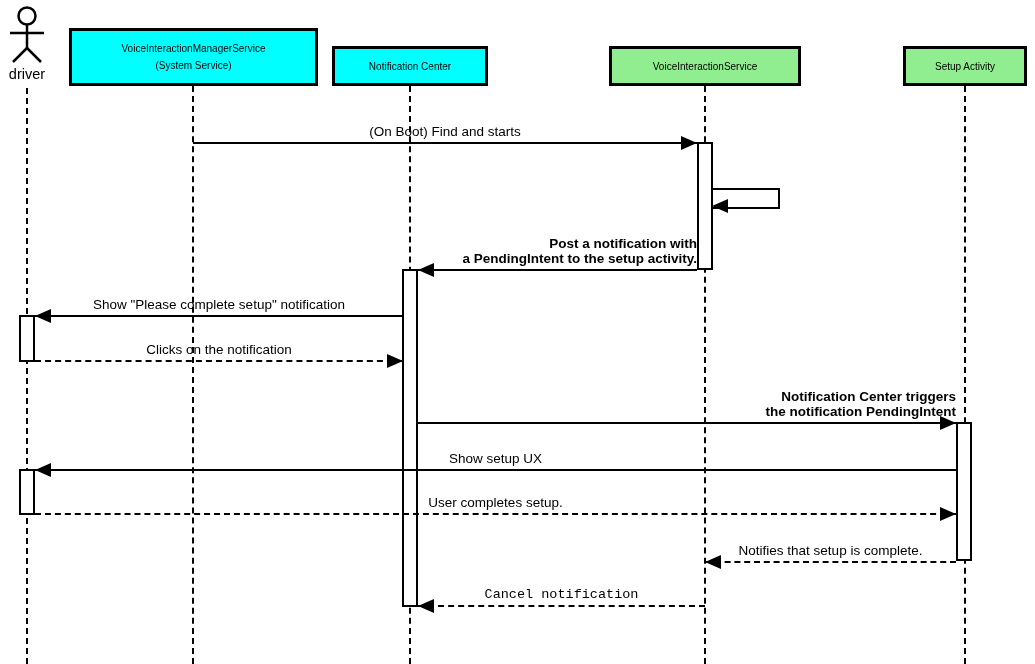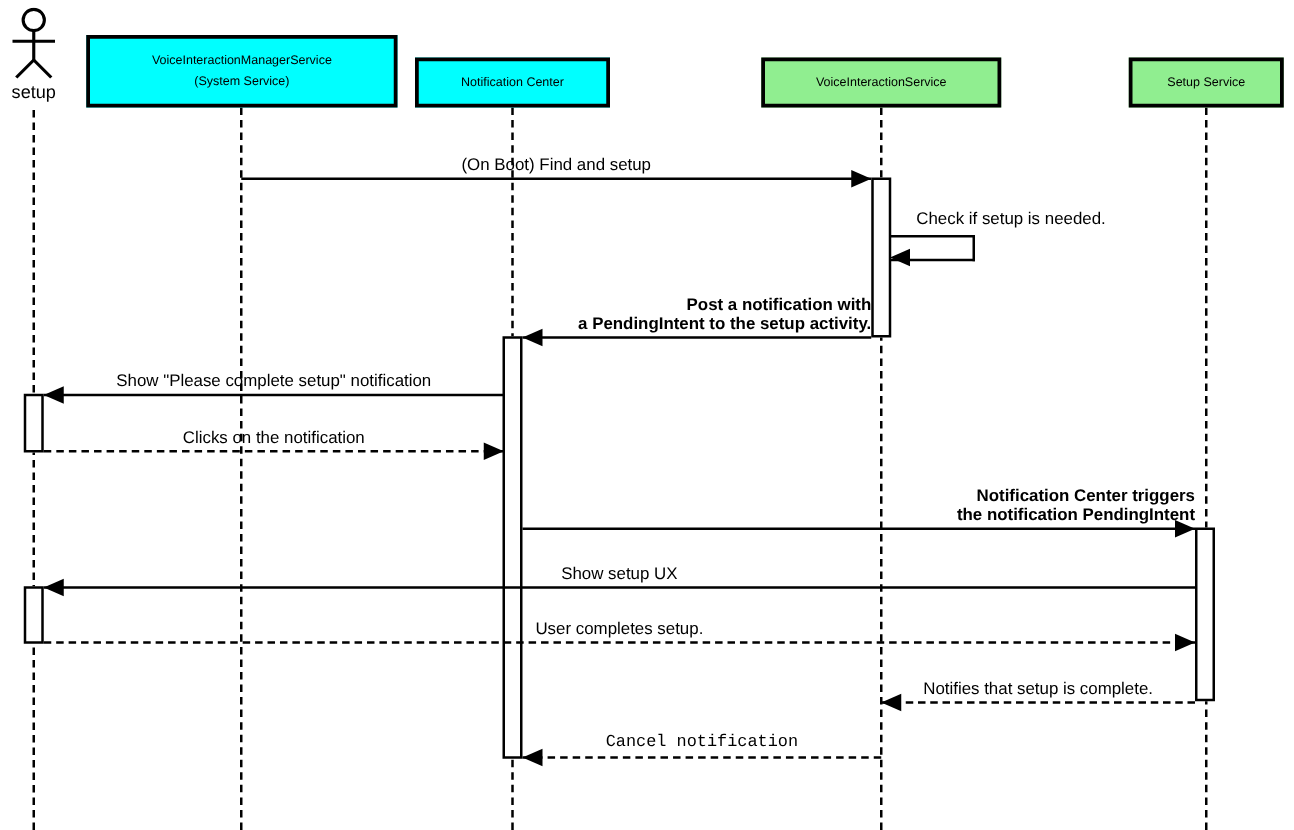--- a/index.html
+++ b/index.html
@@ -107,47 +107,46 @@
 
 <div id="stage">
 
   <svg class="actor-figure" width="36" height="58" viewBox="0 0 36 58">
     <circle cx="18" cy="10" r="8.5" fill="none" stroke="#000" stroke-width="2.5"></circle>
     <line x1="18" y1="19" x2="18" y2="42" stroke="#000" stroke-width="2.5"></line>
     <line x1="1" y1="27" x2="35" y2="27" stroke="#000" stroke-width="2.5"></line>
     <line x1="18" y1="42" x2="4" y2="56" stroke="#000" stroke-width="2.5"></line>
     <line x1="18" y1="42" x2="32" y2="56" stroke="#000" stroke-width="2.5"></line>
   </svg>
-  <div class="actor-label">setup</div>
+  <div class="actor-label">driver</div>
 
   <div class="lifeline" style="left:26px; top:88px; height:576px;"></div>
   <div class="lifeline" style="left:192px; top:86px; height:578px;"></div>
   <div class="lifeline" style="left:409px; top:86px; height:578px;"></div>
   <div class="lifeline" style="left:704px; top:86px; height:578px;"></div>
   <div class="lifeline" style="left:964px; top:86px; height:578px;"></div>
 
   <div class="participant" style="left: 69px; top: 28px; width: 249px; height: 58px; background-color: rgb(0, 255, 255);">VoiceInteractionManagerService
 (System Service)</div>
   <div class="participant" style="left: 332px; top: 46px; width: 156px; height: 40px; background-color: rgb(0, 255, 255);">Notification Center</div>
   <div class="participant" style="left: 609px; top: 46px; width: 192px; height: 40px; background-color: rgb(144, 238, 144);">VoiceInteractionService</div>
-  <div class="participant" style="left: 903px; top: 46px; width: 124px; height: 40px; background-color: rgb(144, 238, 144);">Setup Service</div>
+  <div class="participant" style="left: 903px; top: 46px; width: 124px; height: 40px; background-color: rgb(144, 238, 144);">Setup Activity</div>
 
   <div class="activation" style="left:697px; top:142px; height:128px;"></div>
   <div class="activation" style="left:402px; top:269px; height:338px;"></div>
   <div class="activation" style="left:19px; top:315px; height:47px;"></div>
   <div class="activation" style="left:19px; top:469px; height:46px;"></div>
   <div class="activation" style="left:956px; top:422px; height:139px;"></div>
 
   <div class="msg" style="left:193px; top:142px; width:504px;">
-    <div class="msg-label">(On Boot) Find and setup</div>
+    <div class="msg-label">(On Boot) Find and starts</div>
     <div class="msg-line"></div>
     <div class="arrow right"></div>
   </div>
 
-  <div class="self-label">Check if setup is needed.</div>
   <div class="self-loop">
     <div class="arrow left"></div>
   </div>
 
   <div class="msg" style="left:418px; top:269px; width:279px;">
     <div class="msg-label align-left" style="padding-left:24px;">Post a notification with
 a PendingIntent to the setup activity.</div>
     <div class="msg-line"></div>
     <div class="arrow left"></div>
   </div>

